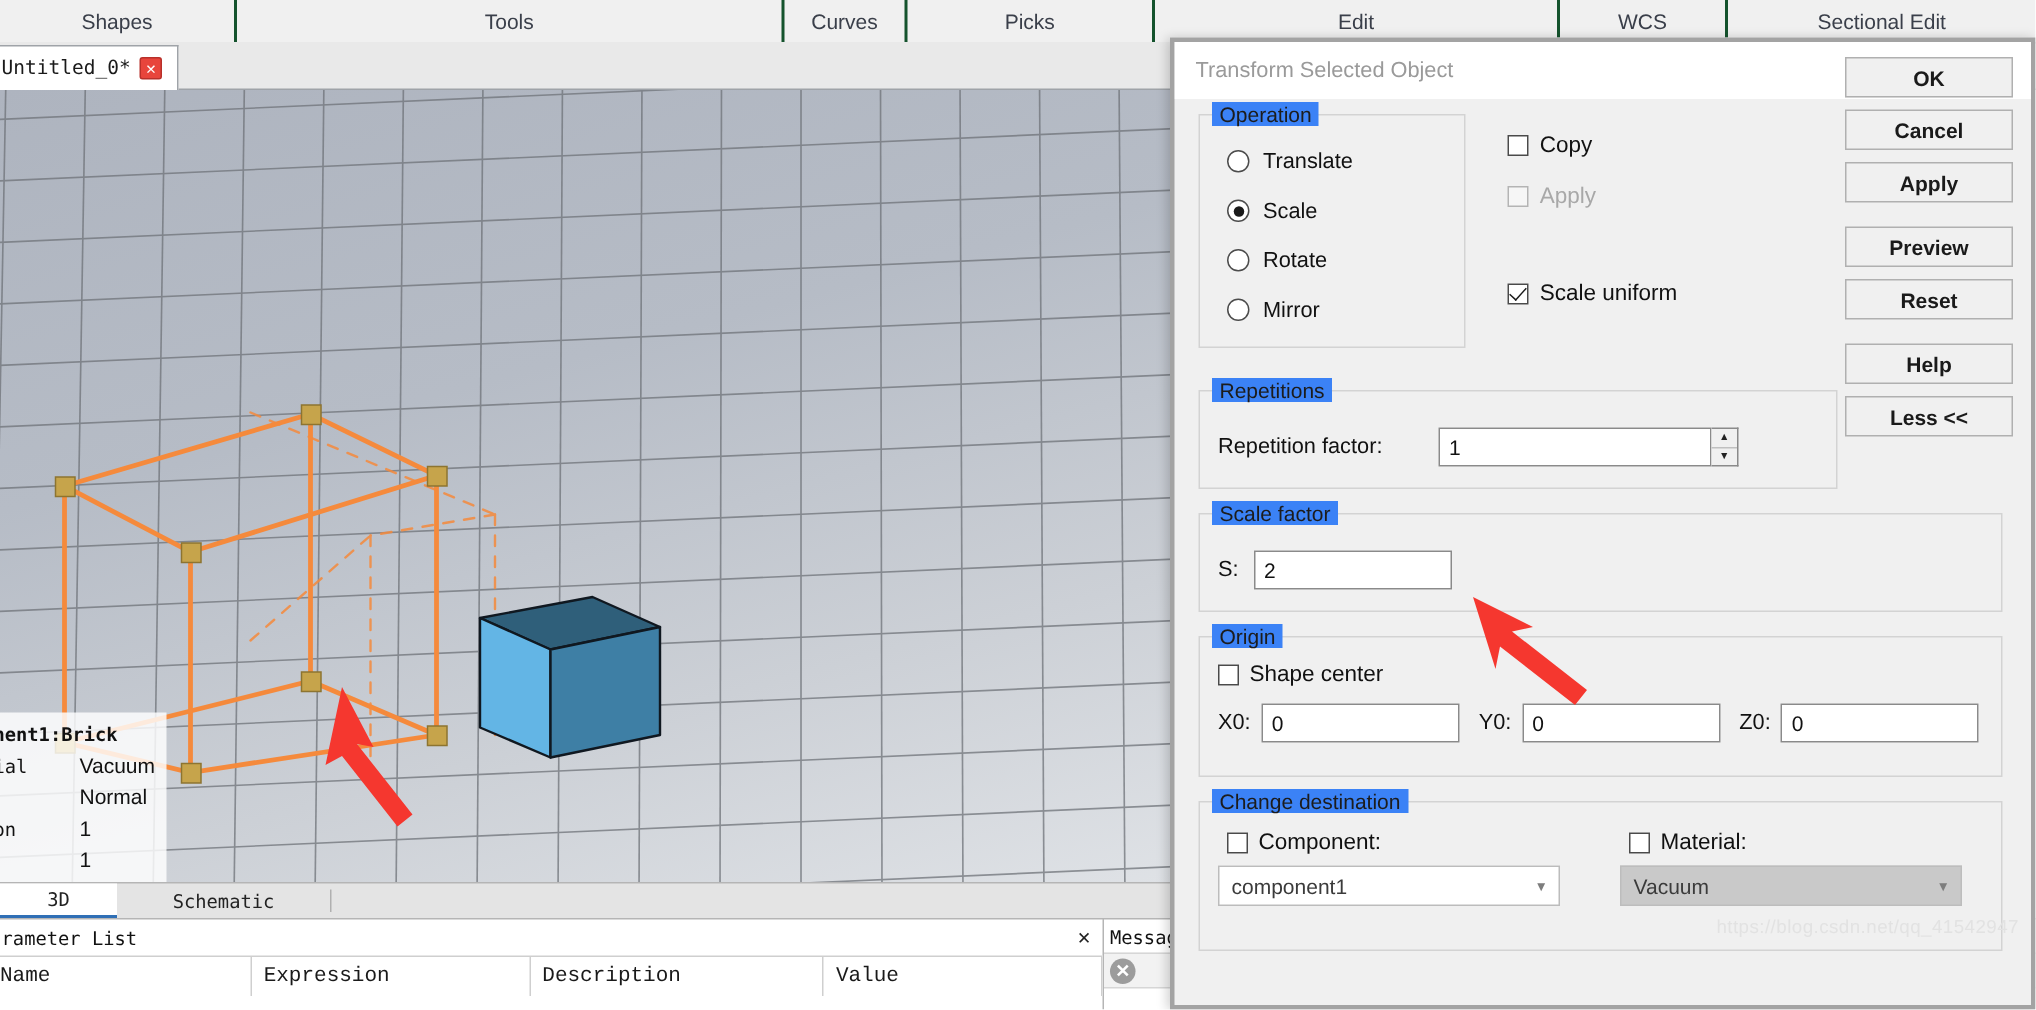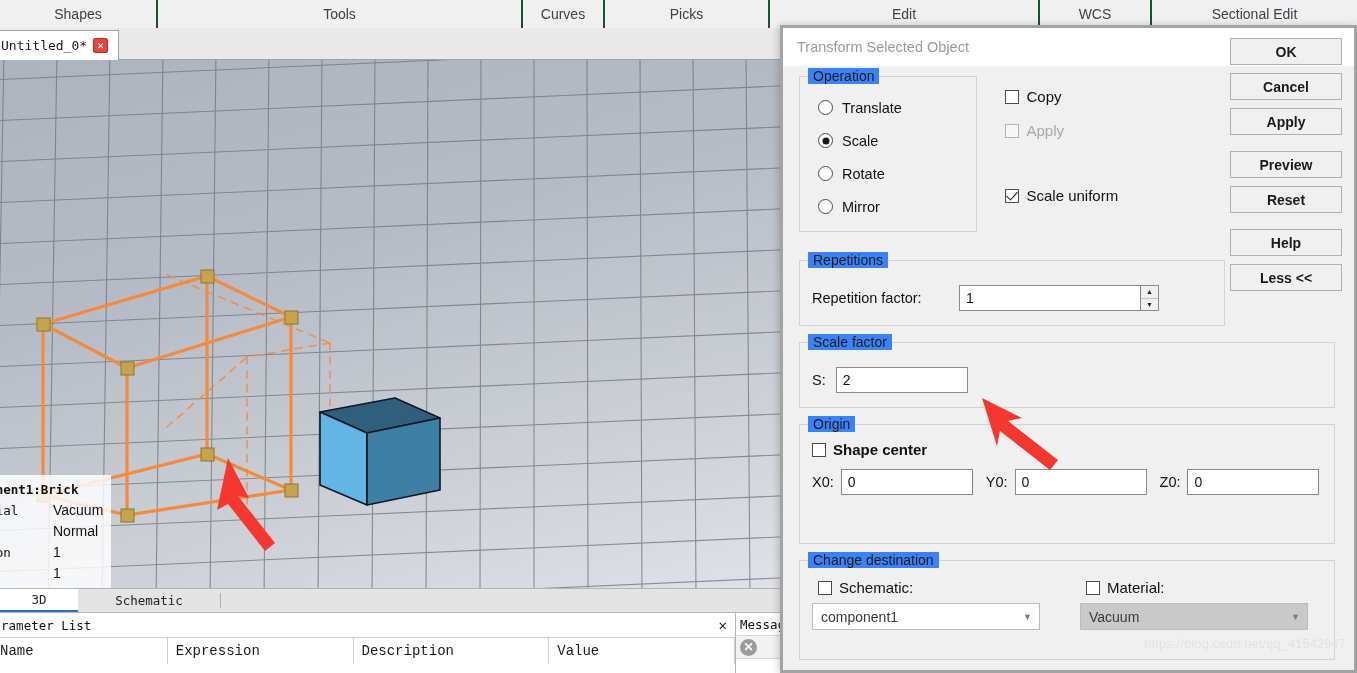--- a/index.html
+++ b/index.html
@@ -501,44 +501,44 @@
       
       <div class="grp" style="width:536px; height:66px;">
         <span class="grp-legend">Scale factor</span>
         <div style="display:flex; align-items:center; gap:10px; margin-top:10px;">
           <span class="fld-label">S:</span>
           <div class="tinput" style="width:132px;">2</div>
         </div>
       </div>
 
       
-      <div class="grp" style="width:536px; height:120px;">
+      <div class="grp" style="width:536px; height:94px;">
         <span class="grp-legend">Origin</span>
-        <div class="cb-row" style="margin-top:2px; margin-bottom:11px;font-weight:bold;">
+        <div class="cb-row" style="margin-top:2px; margin-bottom:11px;">
           <span class="cbox"></span>
           <span class="cb-label">Shape center</span>
         </div>
         <div style="display:flex; align-items:center; gap:7px;">
           <span class="fld-label">X0:</span>
           <div class="tinput" style="width:132px;">0</div>
           <span class="fld-label" style="margin-left:6px">Y0:</span>
           <div class="tinput" style="width:132px;">0</div>
           <span class="fld-label" style="margin-left:6px">Z0:</span>
           <div class="tinput" style="width:132px;">0</div>
         </div>
       </div>
 
       
       <div class="grp" style="width:536px; height:100px;">
         <span class="grp-legend">Change destination</span>
         <div style="display:flex; gap:40px; margin-top:4px;">
           <div style="width:228px;">
             <div class="cb-row" style="margin-bottom:7px; padding-left:6px;">
               <span class="cbox"></span>
-              <span class="cb-label">Schematic:</span>
+              <span class="cb-label">Component:</span>
             </div>
             <div class="combo enabled">
               <span>component1</span>
               <span class="caret">▼</span>
             </div>
           </div>
           <div style="width:228px;">
             <div class="cb-row" style="margin-bottom:7px; padding-left:6px;">
               <span class="cbox"></span>
               <span class="cb-label">Material:</span>

